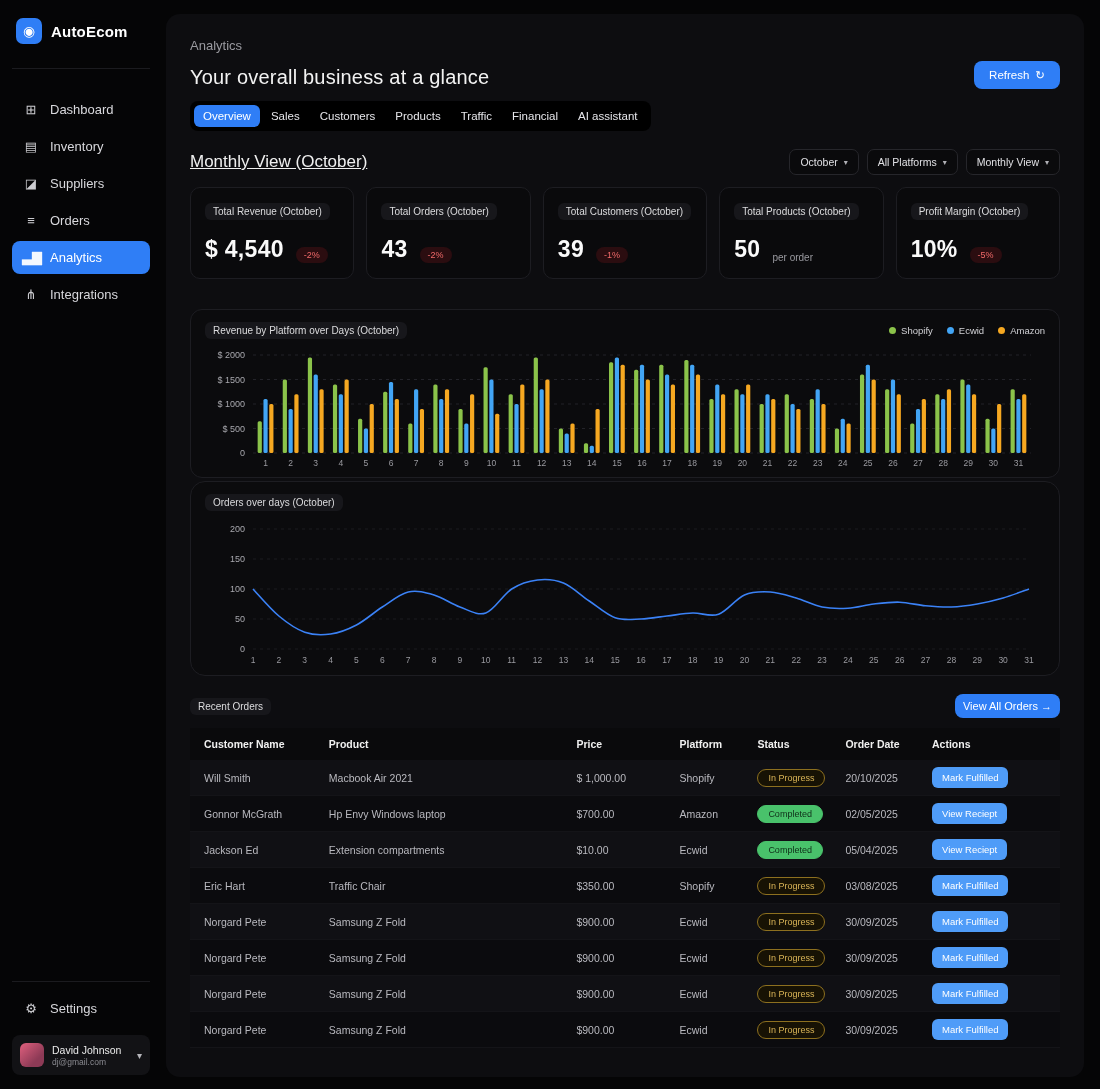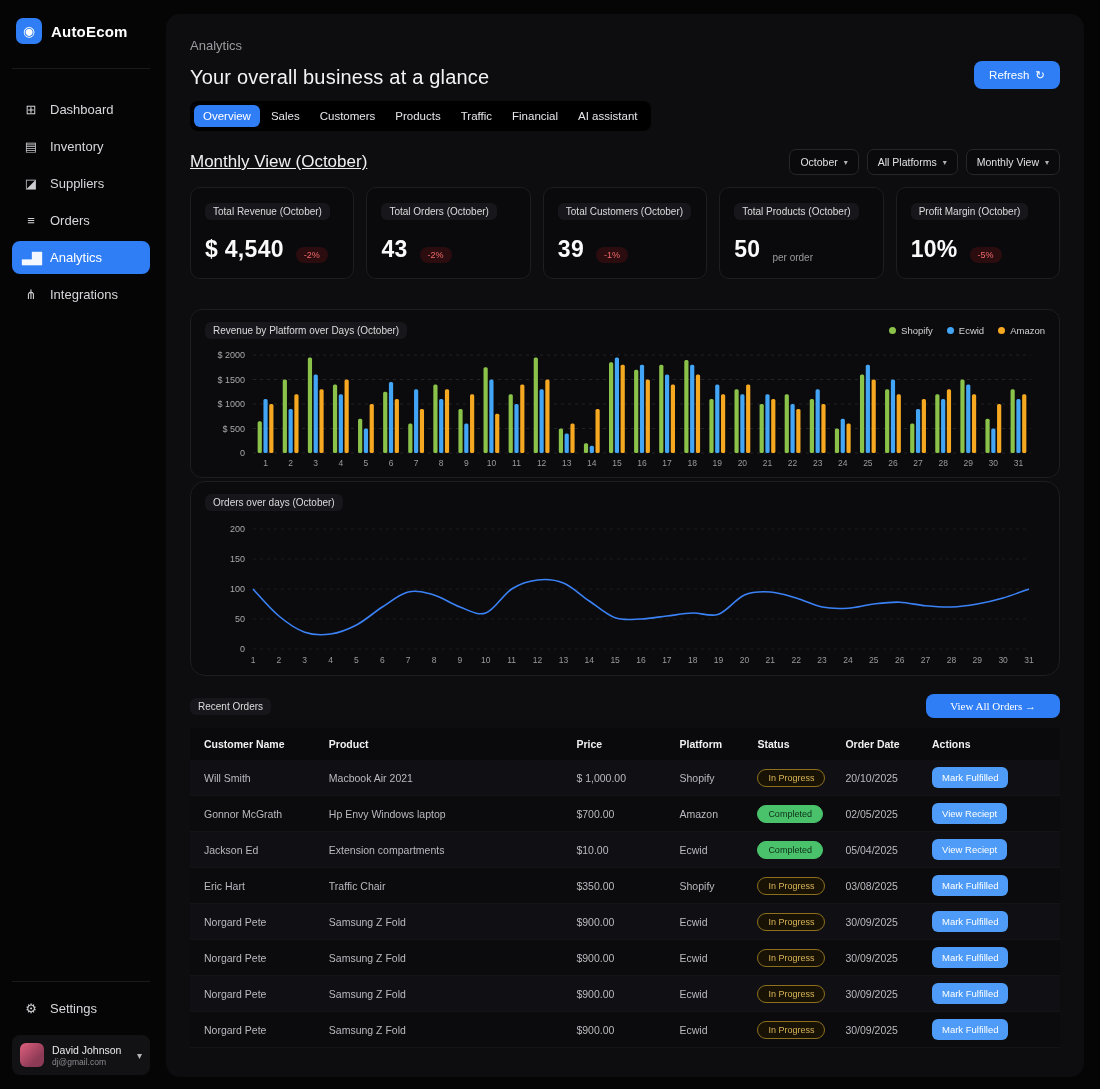--- a/index.html
+++ b/index.html
@@ -98,21 +98,21 @@
   .chart-card.revenue { margin-top:30px; }
   .chart-card.orders-line { margin-top:3px;border-radius:15px; }
   .chart-head { display:flex; justify-content:space-between; align-items:center; }
   .legend { display:flex; gap:14px; align-items:center; font-size:9.5px; color:#d2d2d6; }
   .legend-item { display:inline-flex; align-items:center; }
   .dot { width:7px; height:7px; border-radius:50%; display:inline-block; margin-right:5px; }
   .chart-body { margin-top:8px; }
   .chart-body svg { display:block; }
   
   .orders-head { display:flex; justify-content:space-between; align-items:center; margin-top:18px; }
-  .btn-primary.small { font-size:11px; padding:6px 24px;font-family:Liberation Serif, serif; }
+  .btn-primary.small { font-size:11px; padding:6px 8px; }
   table { width:100%; border-collapse:collapse; margin-top:10px; font-size:10.5px; color:#b9b9bf; }
   thead th {
     text-align:left; font-size:10.5px; color:#f0f0f0; font-weight:700;
     padding:10px 10px; background:#0a0a0c;
   }
   th:nth-child(1), td:nth-child(1) { width:15%; padding-left:14px; }
   th:nth-child(2), td:nth-child(2) { width:29%; }
   th:nth-child(3), td:nth-child(3) { width:12%; }
   th:nth-child(4), td:nth-child(4) { width:9%; }
   th:nth-child(5), td:nth-child(5) { width:9%; }

